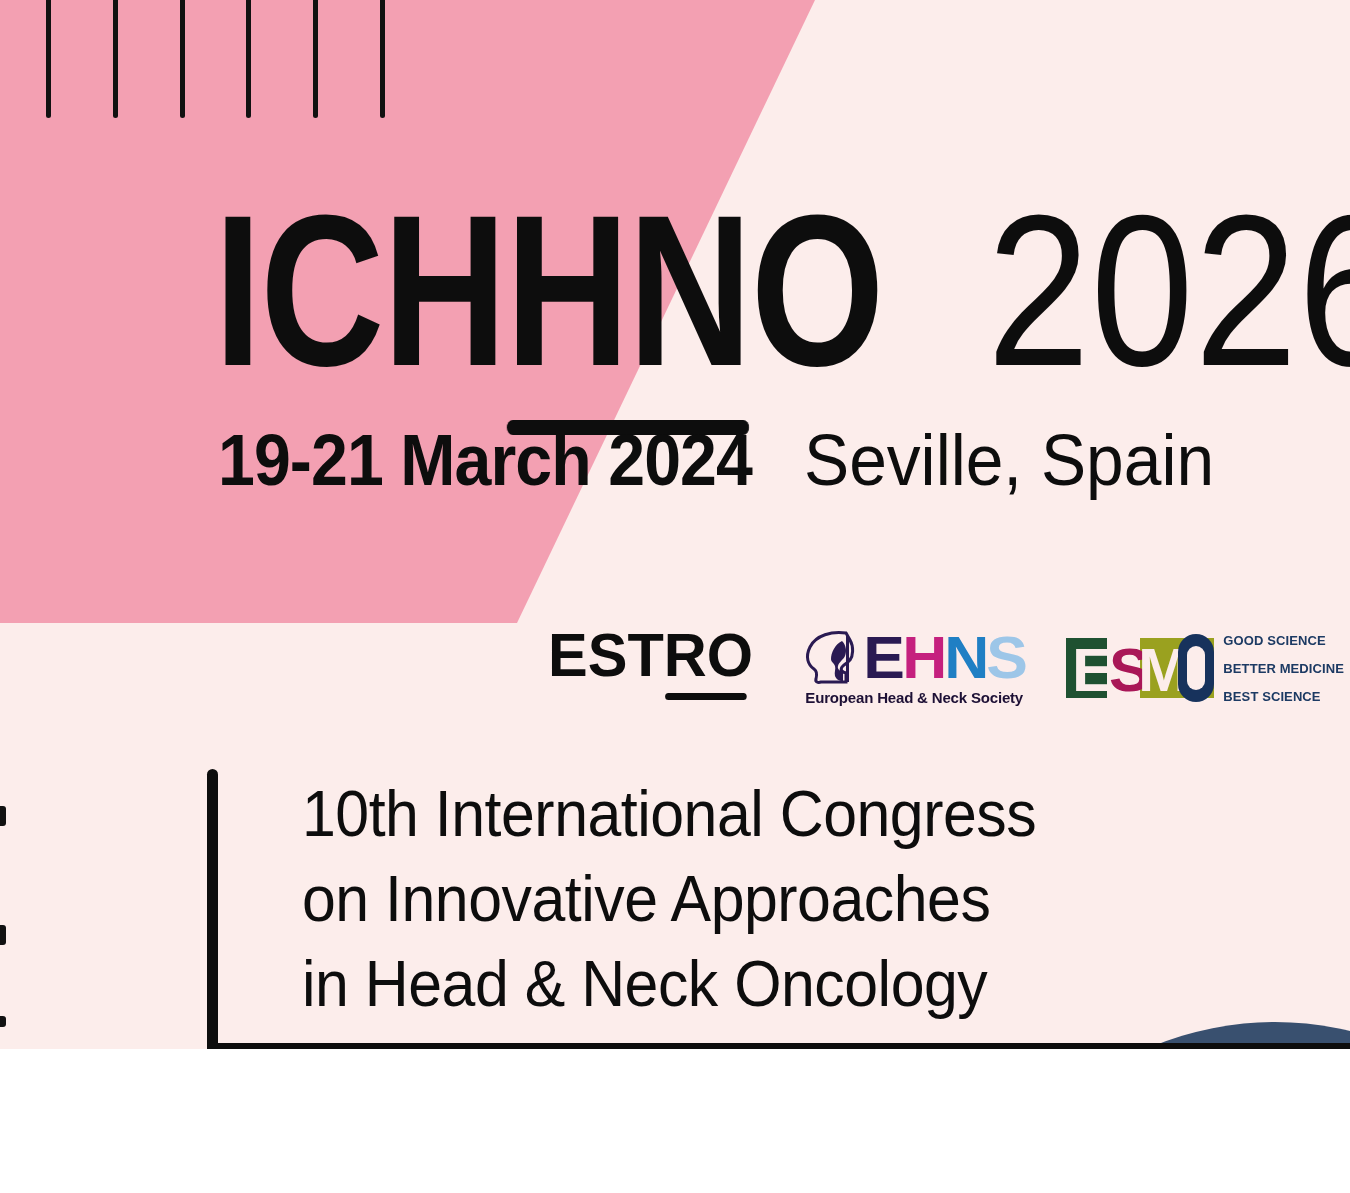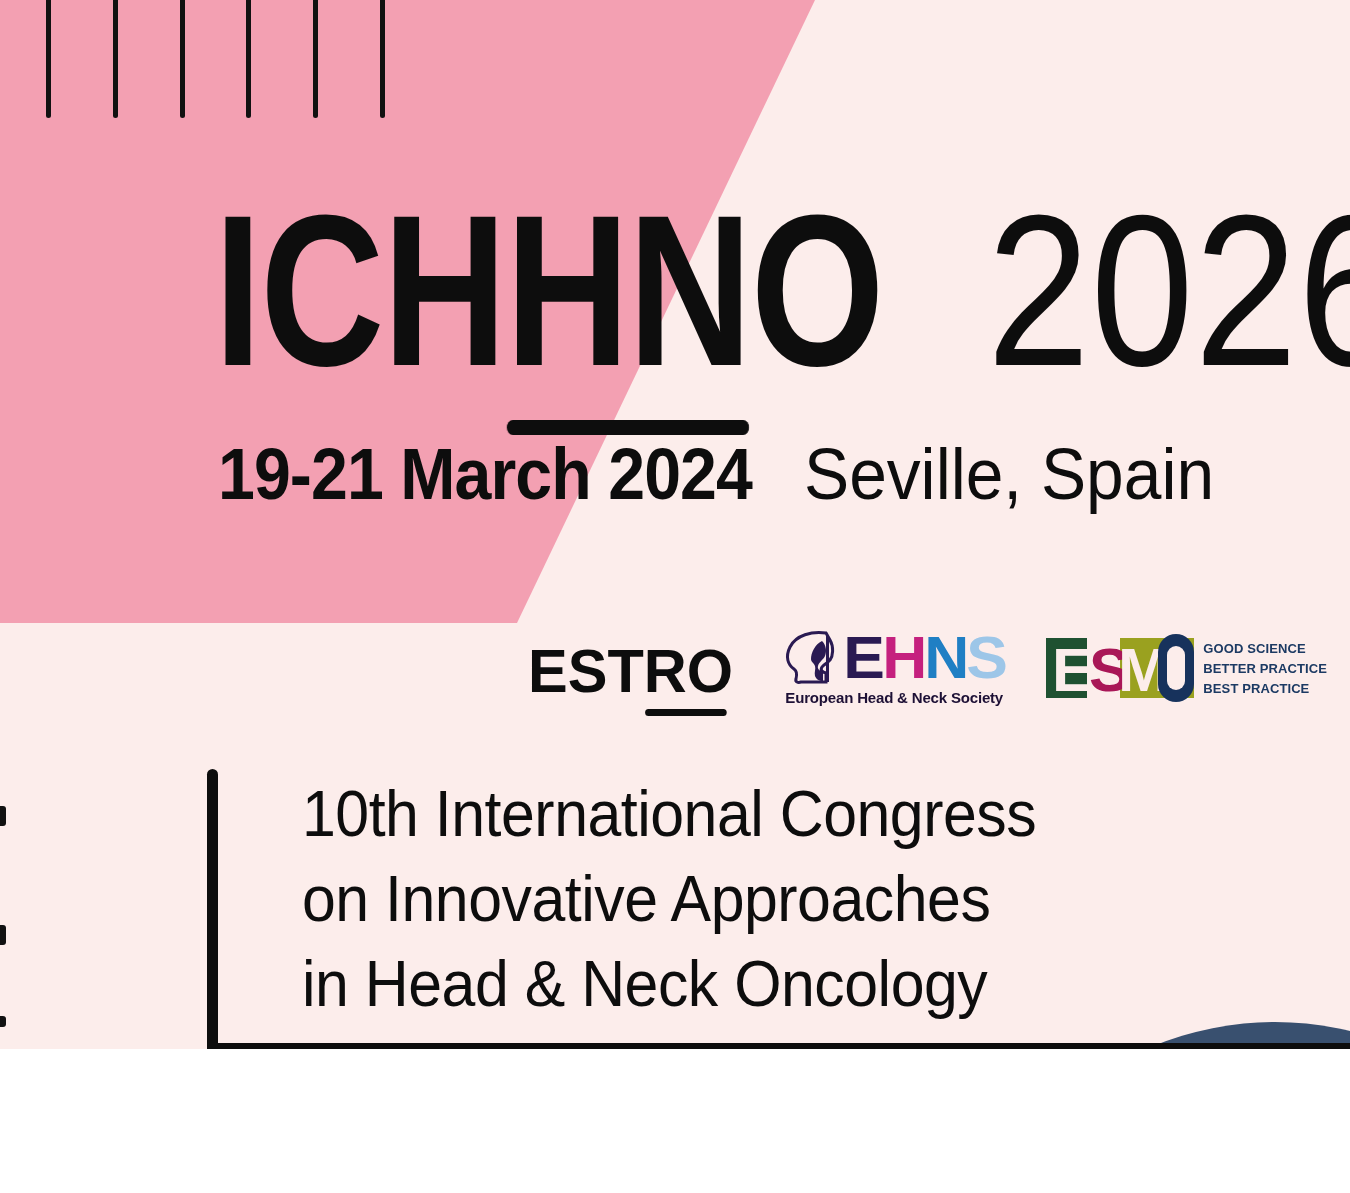--- a/index.html
+++ b/index.html
@@ -99,21 +99,21 @@
     transform: scaleX(0.86);
     transform-origin: left bottom;
     display: inline-block;
     margin-left: -63px;
   }
 
   
   .date-row {
     position: absolute;
     left: 218px;
-    top: 438px;
+    top: 424px;
     display: flex;
     align-items: baseline;
     white-space: nowrap;
   }
   .date-part {
     font-family: "Liberation Sans Narrow", "Liberation Sans", sans-serif;
     font-weight: 700;
     font-size: 72px;
     line-height: 1;
     letter-spacing: -1px;
@@ -131,25 +131,24 @@
     color: #0d0d0d;
     transform: scaleX(0.94);
     transform-origin: left bottom;
     display: inline-block;
     margin-left: 6px;
   }
 
   
   .logo-row {
     position: absolute;
-    left: 528px;
+    left: 548px;
     top: 618px;
     height: 100px;
     display: flex;
-    align-items: center;
   }
 
   
   .estro {
     position: relative;
     font-family: "Liberation Sans Narrow", "Liberation Sans", sans-serif;
     font-weight: 700;
     font-size: 62px;
     line-height: 1;
     letter-spacing: 0px;
@@ -219,21 +218,21 @@
     margin-left: 40px;
     display: flex;
     align-items: center;
   }
   .esmo-mark { display:block; }
   .esmo-tag {
     margin-left: 9px;
     display: flex;
     flex-direction: column;
     justify-content: center;
-    gap: 5px;
+    gap: 13px;
   }
   .esmo-tag-line {
     font-family: "Liberation Sans Narrow", "Liberation Sans", sans-serif;
     font-weight: 700;
     font-size: 13px;
     letter-spacing: 0.1px;
     color: #1c3a63;
     white-space: nowrap;
   }
 
@@ -334,22 +333,22 @@
         <rect x="41" y="6" width="33" height="60" fill="#fcedeb"></rect>
         <rect x="74" y="6" width="74" height="60" fill="#9aa11f"></rect>
         <text x="6" y="59" font-family="'Liberation Sans Narrow','Liberation Sans',sans-serif" font-size="62" font-weight="700" fill="#fcedeb">E</text>
         <text x="43" y="59" font-family="'Liberation Sans Narrow','Liberation Sans',sans-serif" font-size="62" font-weight="700" fill="#a91757">S</text>
         <text x="72" y="59" font-family="'Liberation Sans Narrow','Liberation Sans',sans-serif" font-size="62" font-weight="700" fill="#fcedeb">M</text>
         <rect x="112" y="2" width="36" height="68" rx="18" fill="#17325c"></rect>
         <rect x="121" y="14" width="18" height="44" rx="9" fill="#fcedeb"></rect>
       </svg>
       <div class="esmo-tag">
         <div class="esmo-tag-line">GOOD SCIENCE</div>
-        <div class="esmo-tag-line">BETTER PRACTICE</div>
-        <div class="esmo-tag-line">BEST PRACTICE</div>
+        <div class="esmo-tag-line">BETTER MEDICINE</div>
+        <div class="esmo-tag-line">BEST SCIENCE</div>
       </div>
     </div>
   </div>
 
   <div class="bracket-v"></div>
   <div class="bracket-h"></div>
 
   <div class="subtitle">
     <div class="subtitle-line">10th International Congress</div>
     <div class="subtitle-line">on Innovative Approaches</div>

